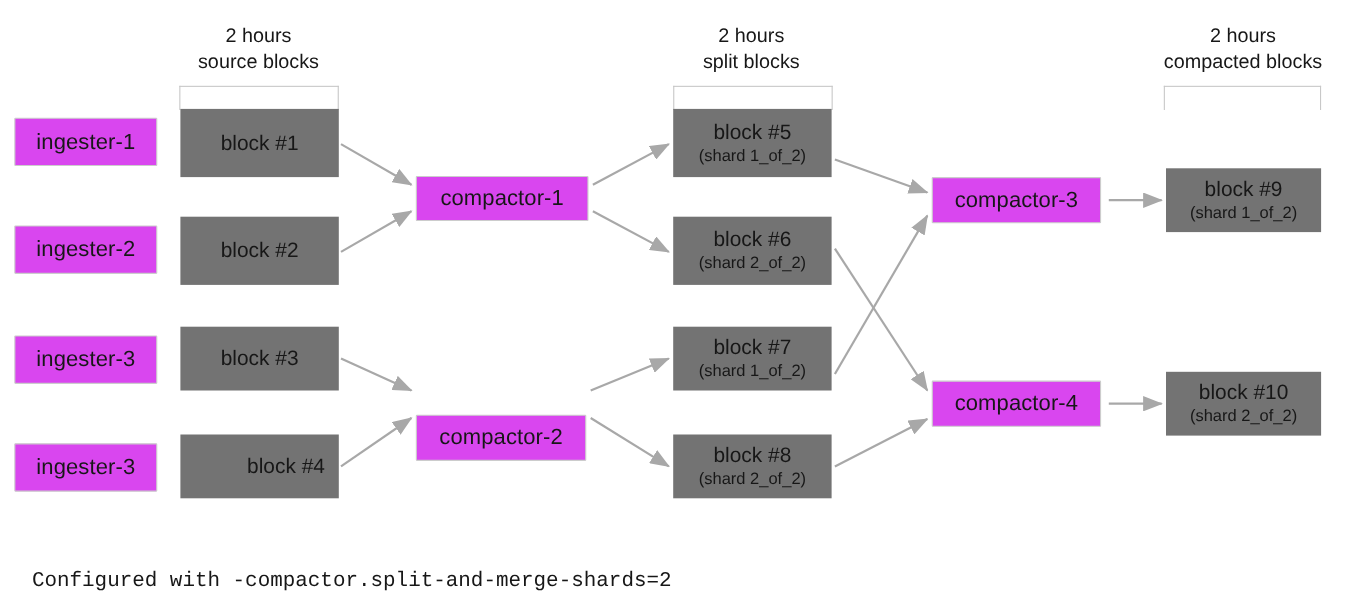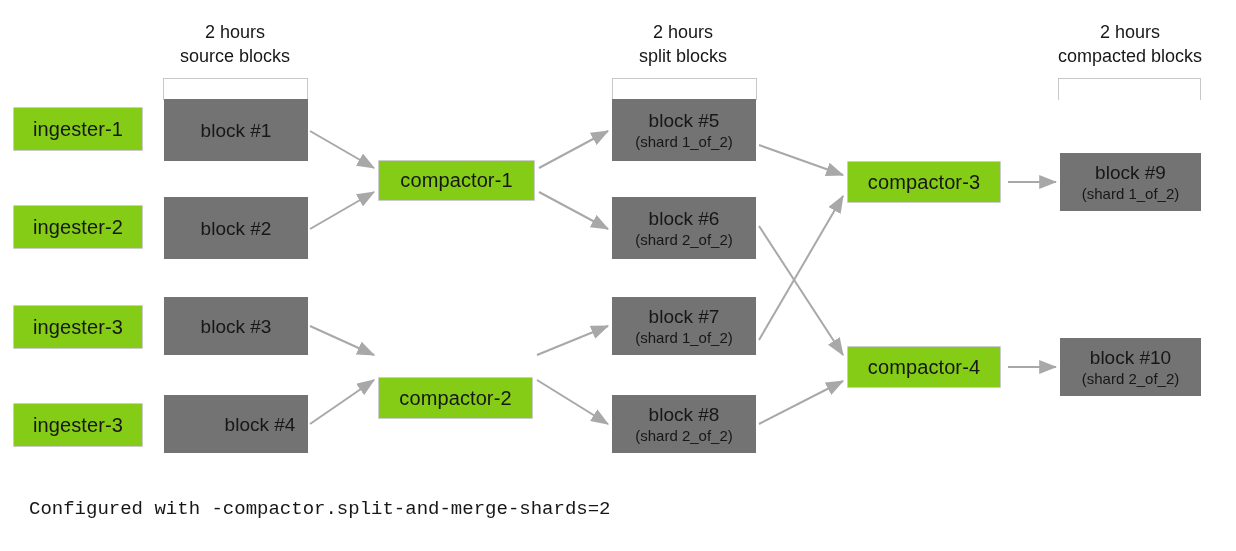--- a/index.html
+++ b/index.html
@@ -33,21 +33,21 @@
   .node {
     position: absolute;
     box-sizing: border-box;
     display: flex;
     flex-direction: column;
     align-items: center;
     justify-content: center;
     text-align: center;
   }
   .gray-box {
-    background: #84cc16;
+    background: #d946ef;
     border: 1px solid #cccccc;
     border-radius: 1px;
     font-family: "Liberation Sans", sans-serif;
     font-size: 20px;
     color: #171717;
     letter-spacing: 0.1px;
   }
   .green-box {
     background: #737373;
     border: none;
@@ -78,20 +78,21 @@
     font-size: 18px;
     line-height: 24px;
     color: #171717;
   }
   .caption {
     position: absolute;
     font-family: "Liberation Mono", monospace;
     font-size: 19px;
     color: #171717;
     white-space: pre;
+    margin-top: 19px;
   }
 </style>
 </head>
 <body>
 
 <div id="canvas">
 
   <svg class="edges" viewBox="0 0 1236 551" width="1236" height="551" aria-hidden="true">
     <defs>
       <marker id="arrowhead" markerWidth="9" markerHeight="7" refX="8.4" refY="3.5" orient="auto" markerUnits="strokeWidth">

